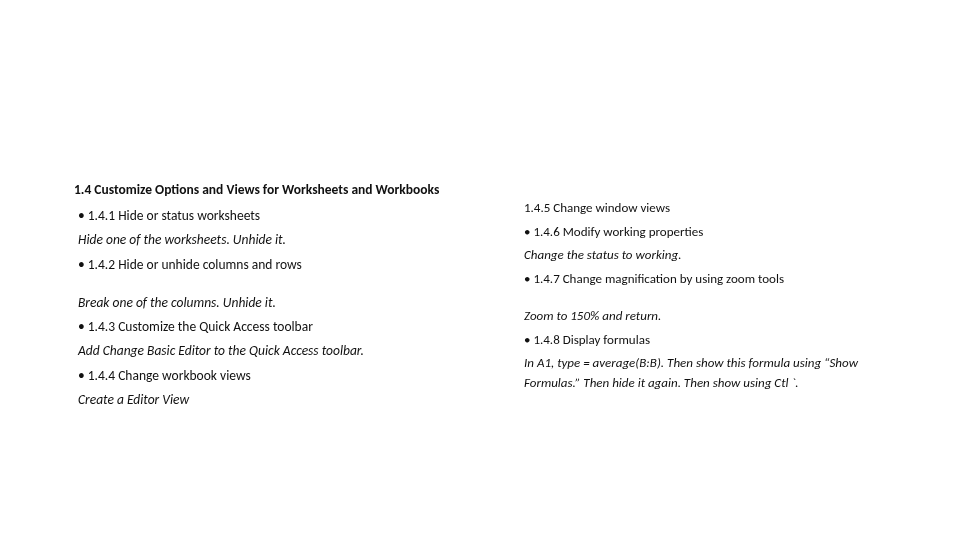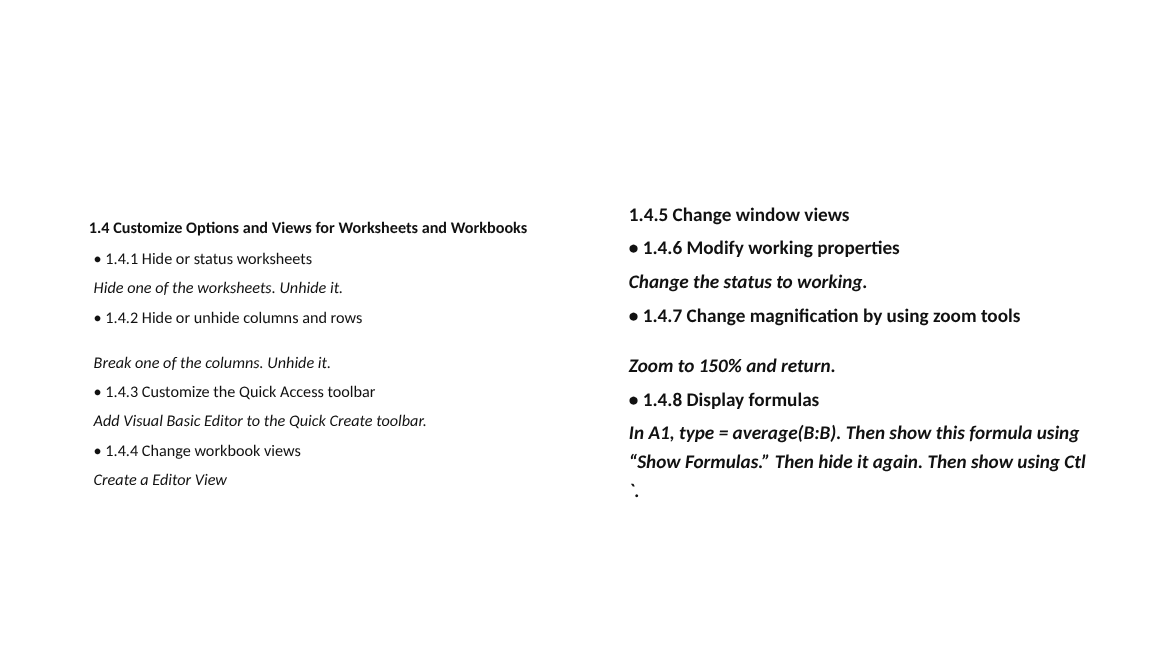--- a/index.html
+++ b/index.html
@@ -42,24 +42,23 @@
 
     .left-col {
       flex: 1;
       font-size: 13.5px;
       color: #111;
       line-height: 1.5;
     }
 
     .right-col {
       flex: 1;
-      font-size: 16px;
+      font-size: 13px;
       color: #111;
       line-height: 1.5;
-      font-weight: bold;
     }
 
     .section-heading {
       font-weight: 700;
       font-size: 13.5px;
       margin-bottom: 6px;
     }
 
     .normal-text {
       margin-bottom: 4px;
@@ -87,21 +86,21 @@
   <div class="content-area">
     <div class="left-col">
       <div class="section-heading">1.4        Customize Options and Views for Worksheets and Workbooks</div>
       <div id="left-content">
           <div class="bullet-item">• 1.4.1  Hide or status worksheets</div>
           <div class="italic-text">Hide one of the worksheets.  Unhide it.</div>
           <div class="bullet-item">• 1.4.2  Hide or unhide columns and rows</div>
           <div class="spacer"></div>
           <div class="italic-text">Break one of the columns.  Unhide it.</div>
           <div class="bullet-item">• 1.4.3  Customize the Quick Access toolbar</div>
-          <div class="italic-text">Add Visual Basic Editor to the Quick Create toolbar.</div>
+          <div class="italic-text">Add Change Basic Editor to the Quick Access toolbar.</div>
           <div class="bullet-item">• 1.4.4  Change workbook views</div>
           <div class="italic-text">Create a Editor View</div>
         </div>
     </div>
 
     <div class="right-col">
       <div id="right-content">
           <div class="normal-text">1.4.5    Change window views</div>
           <div class="bullet-item">• 1.4.6  Modify working properties</div>
           <div class="italic-text">Change the status to working.</div>

